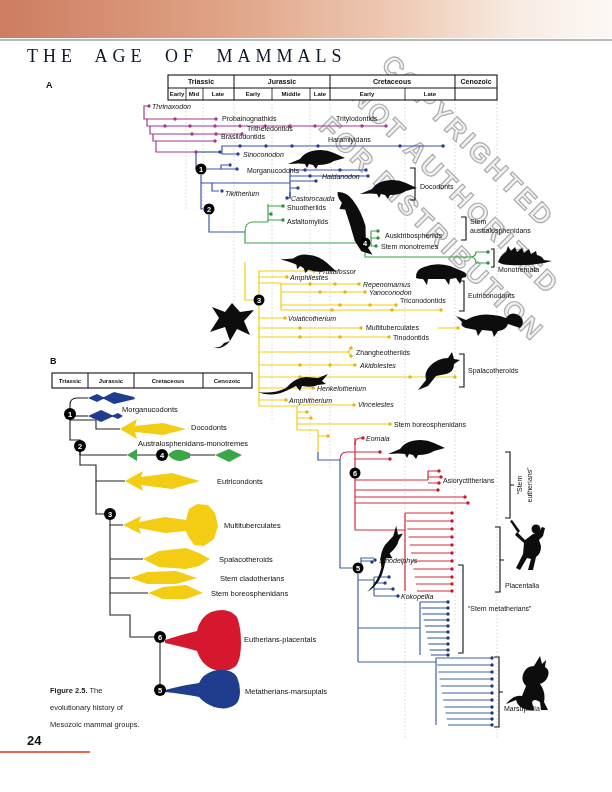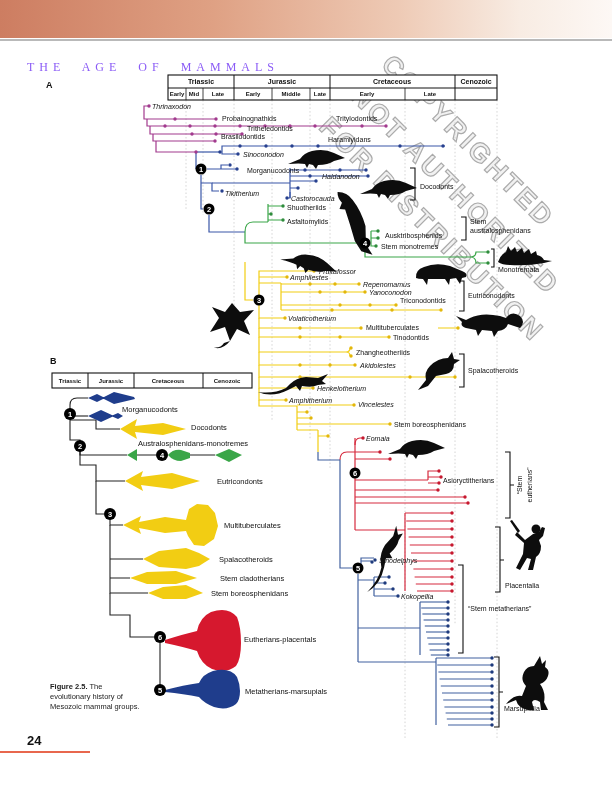--- a/index.html
+++ b/index.html
@@ -1,26 +1,26 @@
 <!DOCTYPE html>
 <html><head>
 <meta charset="utf-8">
 <style>
   html,body{margin:0;padding:0}
   body{width:612px;height:792px;position:relative;background:#fff;overflow:hidden;
        font-family:"Liberation Sans",sans-serif}
   .band{position:absolute;left:0;top:0;width:612px;height:38px;
         background:linear-gradient(to right,#cd7d61,#dfa184 35%,#eecab5 65%,#f8ece3 85%,#fdf8f5)}
   .band-rule{position:absolute;left:0;top:39px;width:612px;height:2px;background:#b9b9b9}
-  .running-head{position:absolute;left:27px;top:60px;font-family:"Liberation Serif",serif;
-        font-size:12px;letter-spacing:5px;word-spacing:9px;color:#8b5cf6}
+  .running-head{position:absolute;left:27px;top:46px;font-family:"Liberation Serif",serif;
+        font-size:18px;letter-spacing:5px;word-spacing:9px;color:#0f172a}
   .watermark{position:absolute;left:402px;top:44px;transform:rotate(45deg);transform-origin:0 0;
         font-weight:bold;font-size:27px;letter-spacing:3px;line-height:44px;white-space:nowrap;
         color:rgba(175,175,175,0.18);-webkit-text-stroke:1.2px #ababab;pointer-events:none}
-  .caption{position:absolute;left:50px;top:682px;width:94px;font-size:7.5px;line-height:10px;color:#222}
+  .caption{position:absolute;left:50px;top:682px;width:94px;font-size:7.5px;line-height:17px;color:#222}
   .caption .b{font-weight:bold}
   .pagenum{position:absolute;left:27px;top:733px;font-family:Liberation Sans, sans-serif;
         font-weight:bold;font-size:13px;color:#111}
   .foot-rule{position:absolute;left:0;top:751px;width:90px;height:2px;background:#e8674d}
   svg{position:absolute;left:0;top:0}
   .lbl{font-family:"Liberation Sans",sans-serif;font-size:7px;fill:#111}
   .it{font-style:italic}
   .tsp{font-family:"Liberation Sans",sans-serif;font-size:7px;font-weight:bold;fill:#111}
   .tss{font-family:"Liberation Sans",sans-serif;font-size:6px;font-weight:bold;fill:#111}
   .blbl{font-family:"Liberation Sans",sans-serif;font-size:7.5px;fill:#111}

